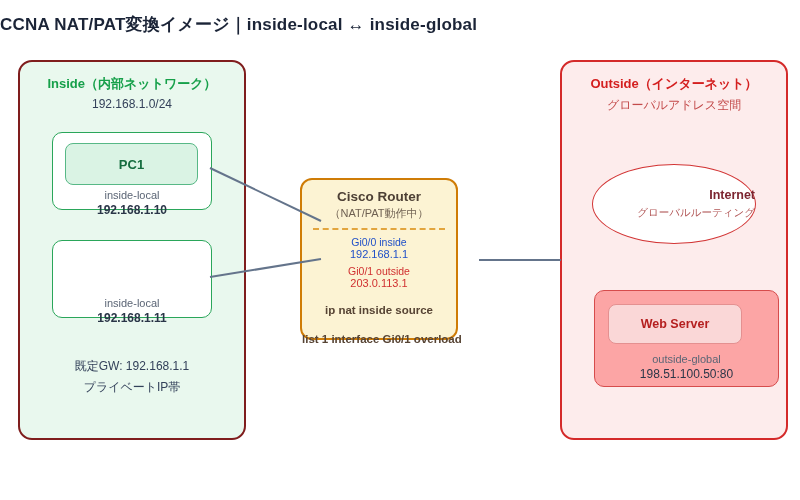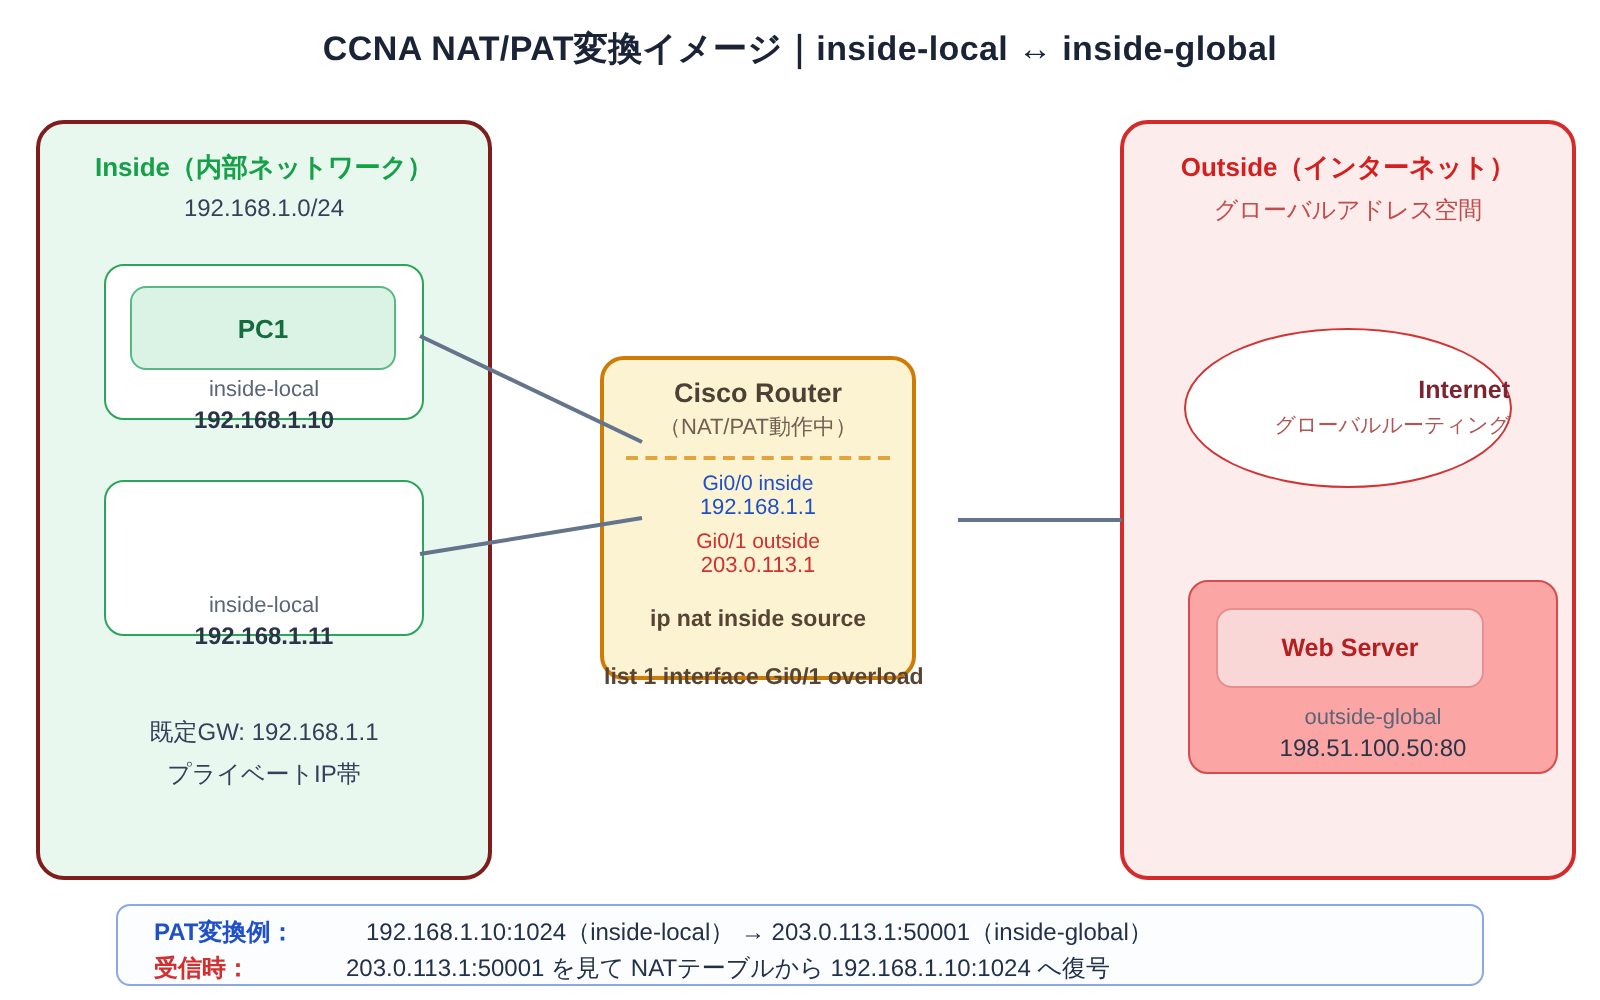--- a/index.html
+++ b/index.html
@@ -1,21 +1,21 @@
 <!DOCTYPE html>
 <html><head>
 <meta charset="utf-8">
 <style>
   * { margin: 0; padding: 0; box-sizing: border-box; }
   body { background: #ffffff; font-family: "Liberation Sans", "DejaVu Sans", sans-serif; }
   .canvas { position: relative; width: 800px; height: 500px; background: #ffffff; overflow: hidden; }
 
   .diagram-title {
     position: absolute; top: 13px; left: 0; width: 100%;
-    text-align: center; font-size: 17px; font-weight: bold; color: #1b2437;
+    text-align: left; font-size: 17px; font-weight: bold; color: #1b2437;
     letter-spacing: .2px;
   }
 
   
   .zone { position: absolute; border-radius: 14px; }
   .zone-inside {
     left: 18px; top: 60px; width: 228px; height: 380px;
     background: #e9f8ee; border: 2px solid #7f1d1d;
   }
   .zone-outside {
@@ -168,24 +168,14 @@
       <div class="server-addr">198.51.100.50:80</div>
     </div>
   </div>
 
   <svg class="links" viewBox="0 0 800 500">
     <line x1="210" y1="168" x2="321" y2="221" stroke="#64748b" stroke-width="2"></line>
     <line x1="210" y1="277" x2="321" y2="259" stroke="#64748b" stroke-width="2"></line>
     <line x1="479" y1="260" x2="561" y2="260" stroke="#64748b" stroke-width="2"></line>
   </svg>
 
-  <div class="legend">
-    <div class="legend-row r1">
-      <span class="legend-label blue">PAT変換例：</span>
-      <span class="legend-text">192.168.1.10:1024（inside-local） → 203.0.113.1:50001（inside-global）</span>
-    </div>
-    <div class="legend-row r2">
-      <span class="legend-label red">受信時：</span>
-      <span class="legend-text">203.0.113.1:50001 を見て NATテーブルから 192.168.1.10:1024 へ復号</span>
-    </div>
-  </div>
 
 </div>
 
 </body></html>

